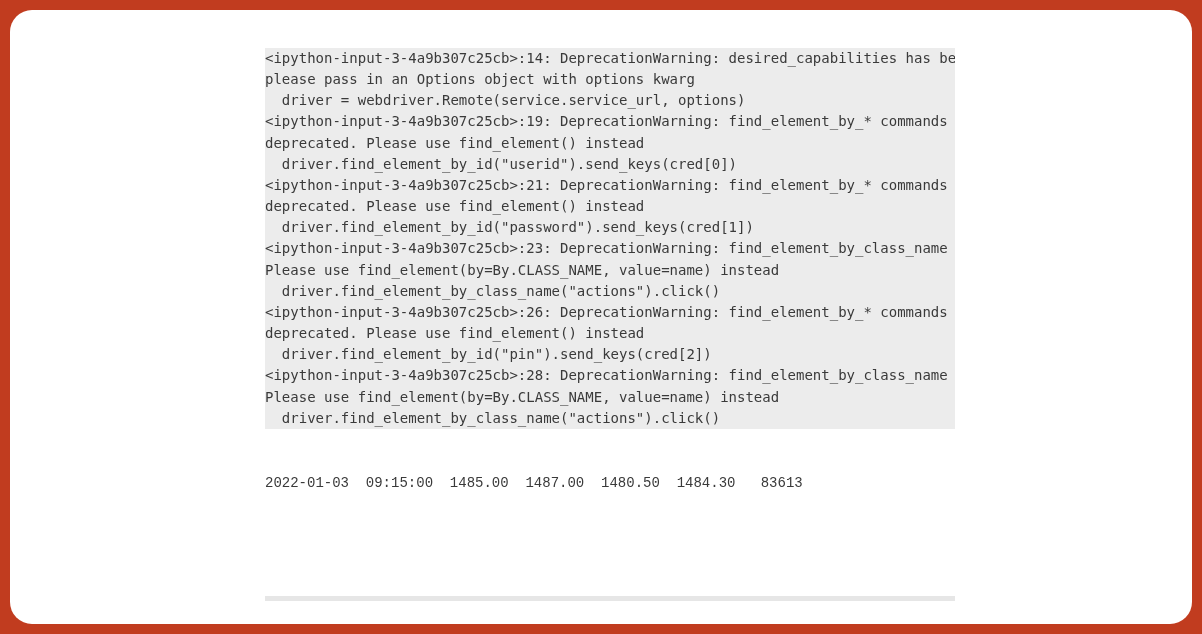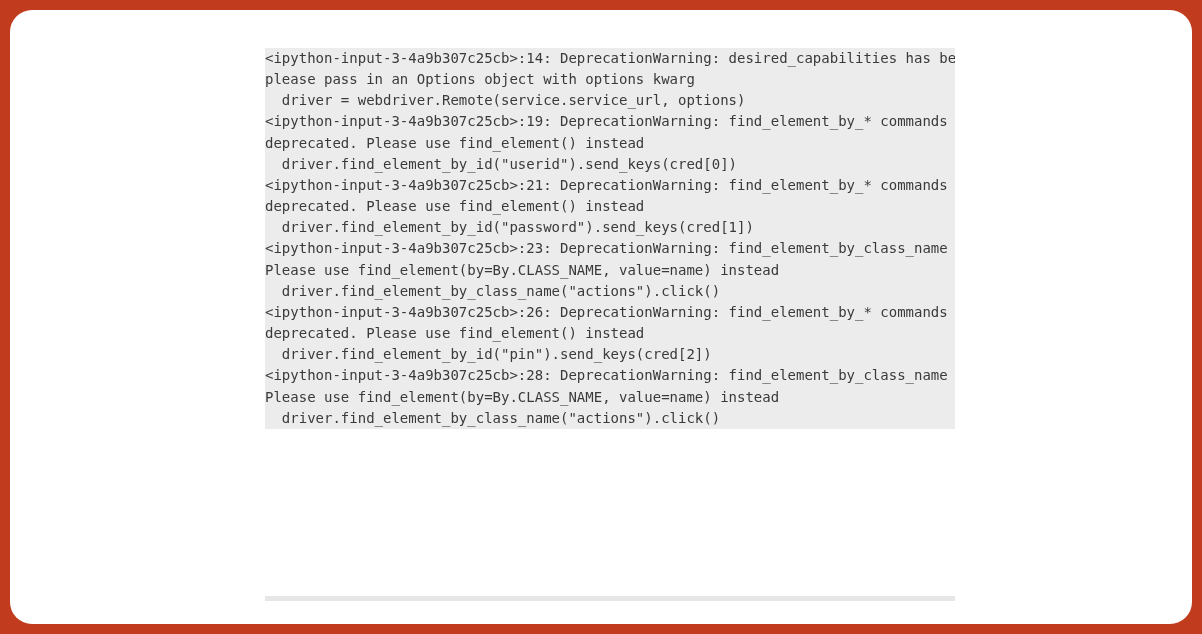--- a/index.html
+++ b/index.html
@@ -77,20 +77,21 @@
 &lt;ipython-input-3-4a9b307c25cb&gt;:23: DeprecationWarning: find_element_by_class_name is deprecated.
 Please use find_element(by=By.CLASS_NAME, value=name) instead
   driver.find_element_by_class_name("actions").click()
 &lt;ipython-input-3-4a9b307c25cb&gt;:26: DeprecationWarning: find_element_by_* commands are
 deprecated. Please use find_element() instead
   driver.find_element_by_id("pin").send_keys(cred[2])
 &lt;ipython-input-3-4a9b307c25cb&gt;:28: DeprecationWarning: find_element_by_class_name is deprecated.
 Please use find_element(by=By.CLASS_NAME, value=name) instead
   driver.find_element_by_class_name("actions").click()</pre>
     <div class="stdout">
+      <div class="row">2022-01-03  09:15:00  1485.00  1487.00  1480.50  1484.30   83613</div>
       
       
       
       
       
     </div>
   </div>
   <div class="scroll-indicator"></div>
 </div>
 

